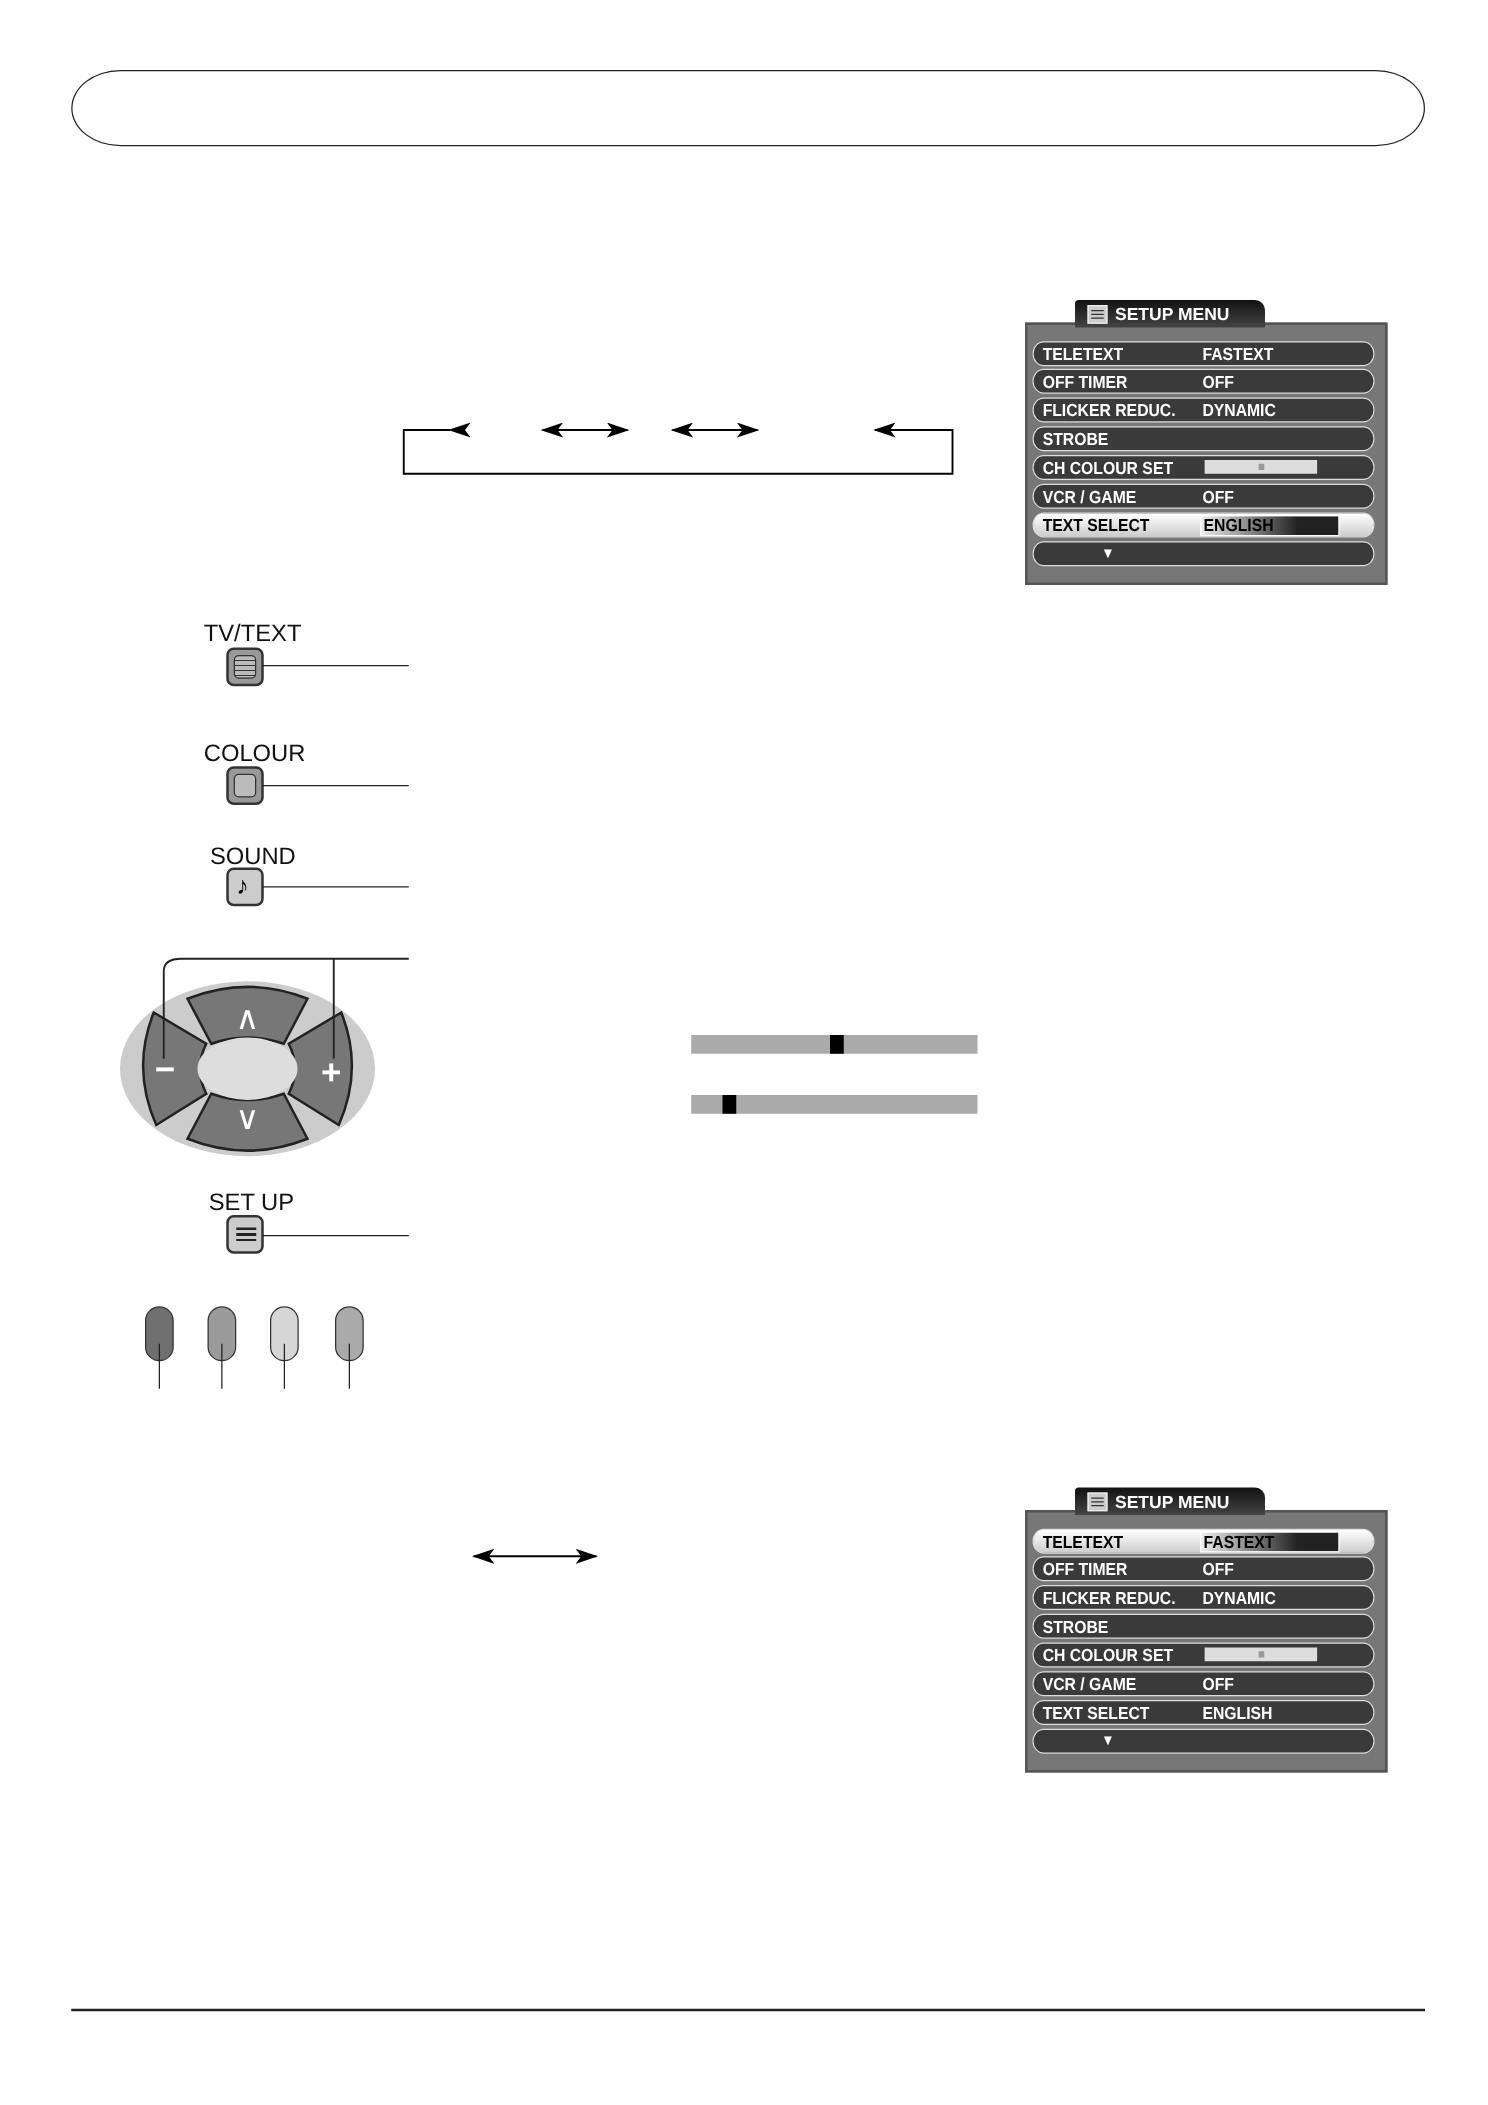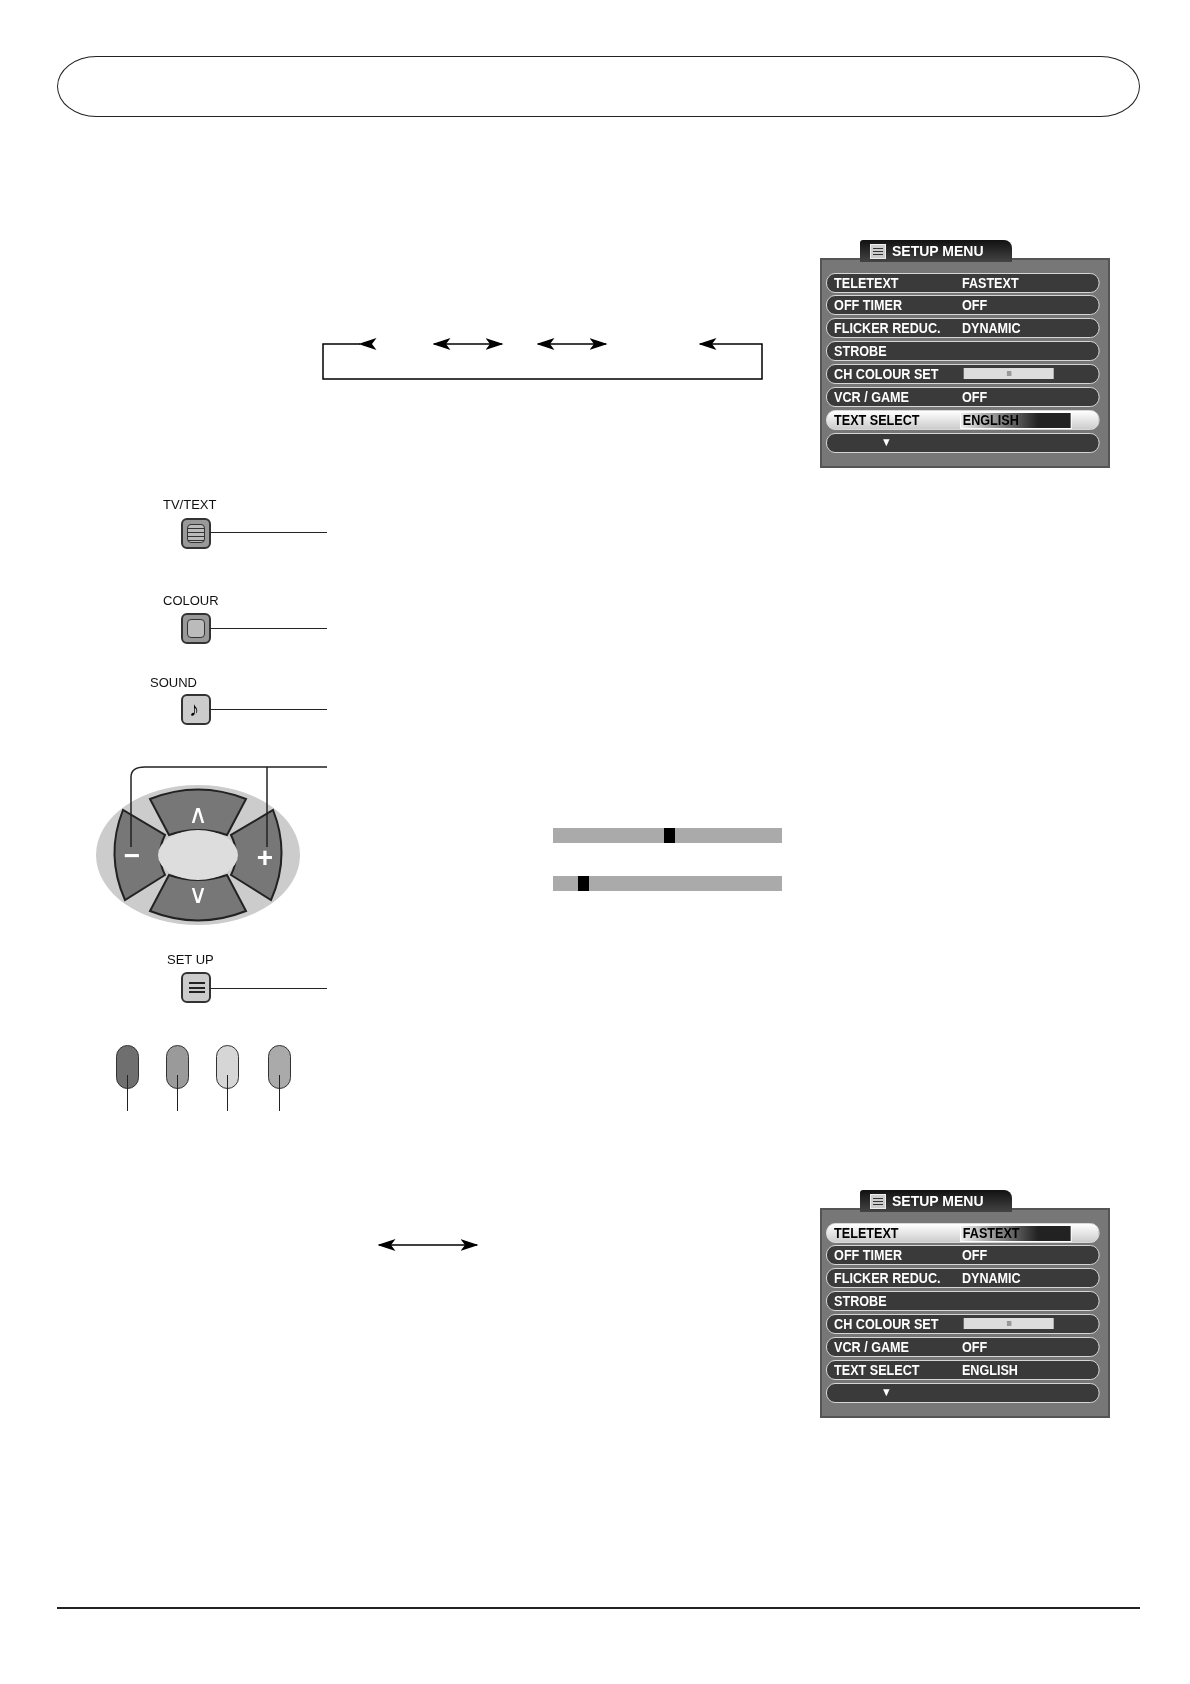--- a/index.html
+++ b/index.html
@@ -1,21 +1,21 @@
 <!DOCTYPE html>
 <html><head>
 <meta charset="utf-8">
 <style>
   html,body{margin:0;padding:0;background:#fff;}
   body{width:1190px;height:1684px;position:relative;overflow:hidden;font-family:"Liberation Sans",sans-serif;}
   .abs{position:absolute;}
   .header-box{left:57px;top:56px;width:1083px;height:61px;border:1.5px solid #222;border-radius:40px/31px;box-sizing:border-box;}
   .hline{position:absolute;height:0;border-top:1.5px solid #222;}
   .vline{position:absolute;width:0;border-left:1.5px solid #222;}
-  .btn-label{position:absolute;font-size:13px;color:#111;letter-spacing:0;}
+  .btn-label{position:absolute;font-size:19px;color:#111;letter-spacing:0;}
   .rbtn{position:absolute;width:30px;height:31px;border:2px solid #333;border-radius:6px;box-sizing:border-box;background:#999;}
   .rbtn .inner{position:absolute;left:4px;top:4px;right:4px;bottom:4px;border:1.5px solid #333;border-radius:4px;background:#bbb;}
   .menu{position:absolute;width:290px;height:228px;}
   .menu .tab{position:absolute;left:0;top:0;width:152px;height:22px;background:linear-gradient(#111,#444);border-radius:3px 8px 0 0;color:#fff;font-weight:bold;font-size:14px;font-family:"Liberation Sans",sans-serif;margin-left:40px;}
   .menu .tab .ic{position:absolute;left:10px;top:4px;width:14px;height:13px;background:#ccc;border:1px solid #eee;}
   .menu .tab .ic::before{content:"";position:absolute;left:2px;right:2px;top:3px;height:1px;background:#333;box-shadow:0 3px 0 #333,0 6px 0 #333;}
   .menu .tab span{position:absolute;left:32px;top:3px;}
   .menu .body{position:absolute;left:0;top:18px;width:290px;height:210px;background:#777;border:2px solid #555;box-sizing:border-box;}
   .menu .row{position:absolute;left:6px;width:274px;height:20px;background:#3a3a3a;border:1.5px solid #ddd;border-radius:10px;box-sizing:border-box;color:#fff;font-weight:bold;font-size:14px;transform:scaleX(0.9);transform-origin:left;width:304px;}
   .menu .row .lbl{position:absolute;left:8px;top:1px;}
@@ -91,21 +91,21 @@
   <div class="inner" style="background:repeating-linear-gradient(#bbb 0 3px,#333 3px 4px);"></div>
 </div>
 <div class="hline" style="left:210px;top:532px;width:117px;"></div>
 
 <div class="btn-label" style="left:163px;top:593px;">COLOUR</div>
 <div class="rbtn" style="left:181px;top:613px;">
     <div class="inner"></div>
   </div>
 <div class="hline" style="left:210px;top:628px;width:117px;"></div>
 
-<div class="btn-label" style="left:150px;top:675px;">SOUND</div>
+<div class="btn-label" style="left:168px;top:675px;">SOUND</div>
 <div class="rbtn" style="left:181px;top:694px;background:#ccc;">
   <span style="position:absolute;left:6px;top:2px;font-size:20px;font-weight:bold;">♪</span>
 </div>
 <div class="hline" style="left:210px;top:709px;width:117px;"></div>
 
 <svg class="abs" style="left:95px;top:755px;" width="240" height="175">
   <ellipse cx="103" cy="100" rx="102" ry="70" fill="#ccc"></ellipse>
   <path d="M28,55 Q10,100 30,145 L70,120 Q60,100 70,80 Z" fill="#777" stroke="#222" stroke-width="2"></path>
   <path d="M178,55 Q196,100 176,145 L136,120 Q146,100 136,80 Z" fill="#777" stroke="#222" stroke-width="2"></path>
   <path d="M55,44 Q103,25 151,44 L132,80 Q103,70 74,80 Z" fill="#777" stroke="#222" stroke-width="2"></path>

